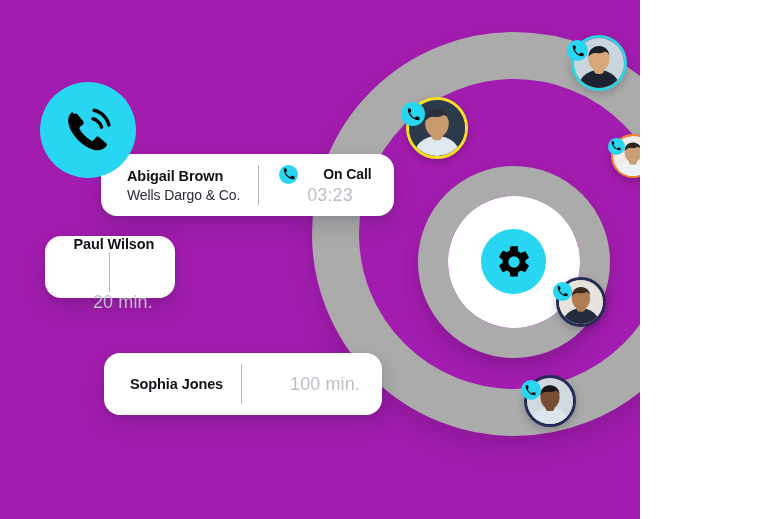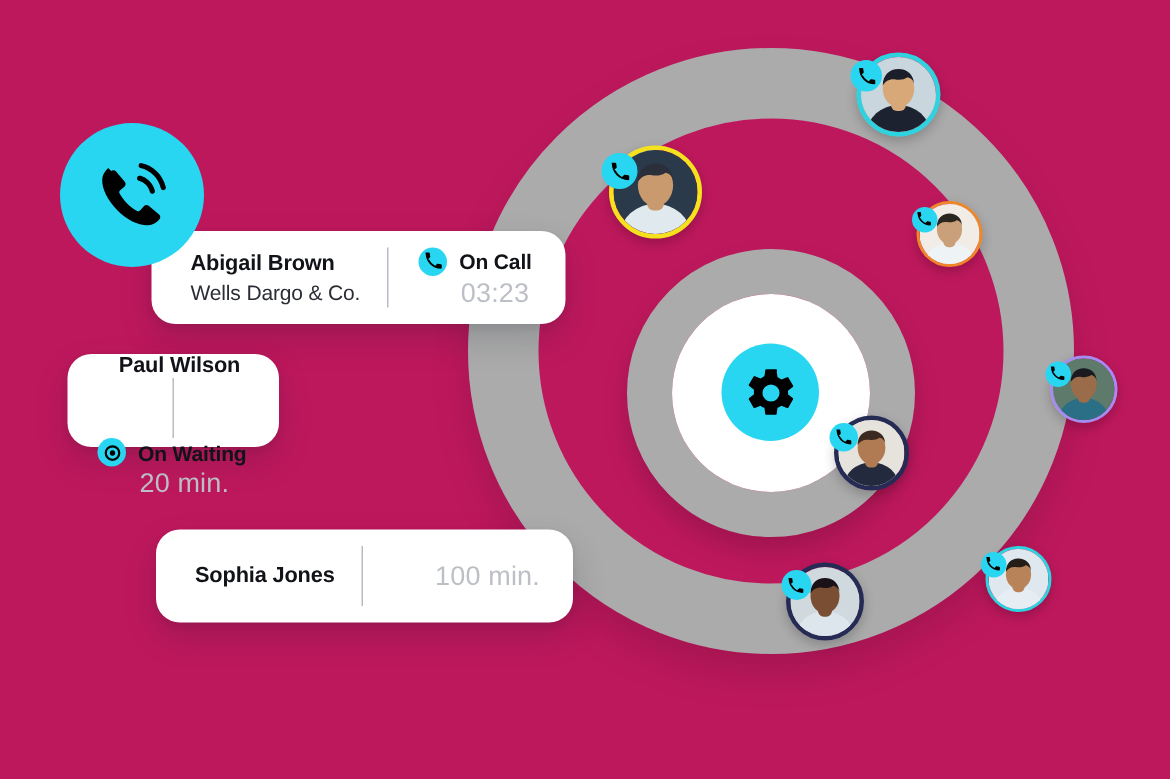--- a/index.html
+++ b/index.html
@@ -4,22 +4,22 @@
 <style>
   * { box-sizing: border-box; margin: 0; padding: 0; }
   html, body {
     width: 780px; height: 519px;
     background: #ffffff;
     font-family: "Liberation Sans", sans-serif;
     overflow: hidden;
   }
   #stage {
     position: relative;
-    width: 780px; height: 519px;
-    background: #be185d;
+    width: 640px; height: 519px;
+    background: #a21caf;
     overflow: hidden;
   }
 
   
   .ring {
     position: absolute;
     border-radius: 50%;
     background: transparent;
   }
   #ring-outer {
@@ -90,21 +90,21 @@
     gap: 1px;
   }
   .person-name {
     font-size: 14.5px; font-weight: bold; color: #111318;
     letter-spacing: -0.1px; white-space: nowrap;
   }
   .company-name {
     font-size: 14px; font-weight: normal; color: #2a2d35;
     letter-spacing: -0.1px; white-space: nowrap;
   }
-  .status-row { display: flex; align-items: center; gap: 8px; }
+  .status-row { display: flex; align-items: center; gap: 25px; }
   .status-label {
     font-size: 14px; font-weight: bold; color: #111318;
     letter-spacing: -0.1px; white-space: nowrap;
   }
   .status-time {
     font-size: 18px; color: #bcbfc6; letter-spacing: 0.1px;
     padding-left: 28px; white-space: nowrap;
   }
   .status-icon {
     width: 19px; height: 19px; border-radius: 50%;
@@ -301,29 +301,20 @@
       <div class="status-time">03:23</div>
     </div>
   </div>
 
   <div class="call-card" id="card-1">
     <div class="card-left">
       <div class="person-name">Paul Wilson</div>
     </div>
     <div class="card-divider"></div>
     <div class="card-right">
-      <div class="status-row">
-        <span class="status-icon">
-          <svg viewBox="0 0 24 24" aria-hidden="true">
-            <circle cx="12" cy="12" r="9" fill="none" stroke="#000" stroke-width="3"></circle>
-            <circle cx="12" cy="12" r="3.6" fill="#000"></circle>
-          </svg>
-        </span>
-        <span class="status-label">On Waiting</span>
-      </div>
       <div class="status-time">20 min.</div>
     </div>
   </div>
 
   <div class="call-card" id="card-2">
     <div class="card-left">
       <div class="person-name">Sophia Jones</div>
     </div>
     <div class="card-divider"></div>
     <div class="card-right">

